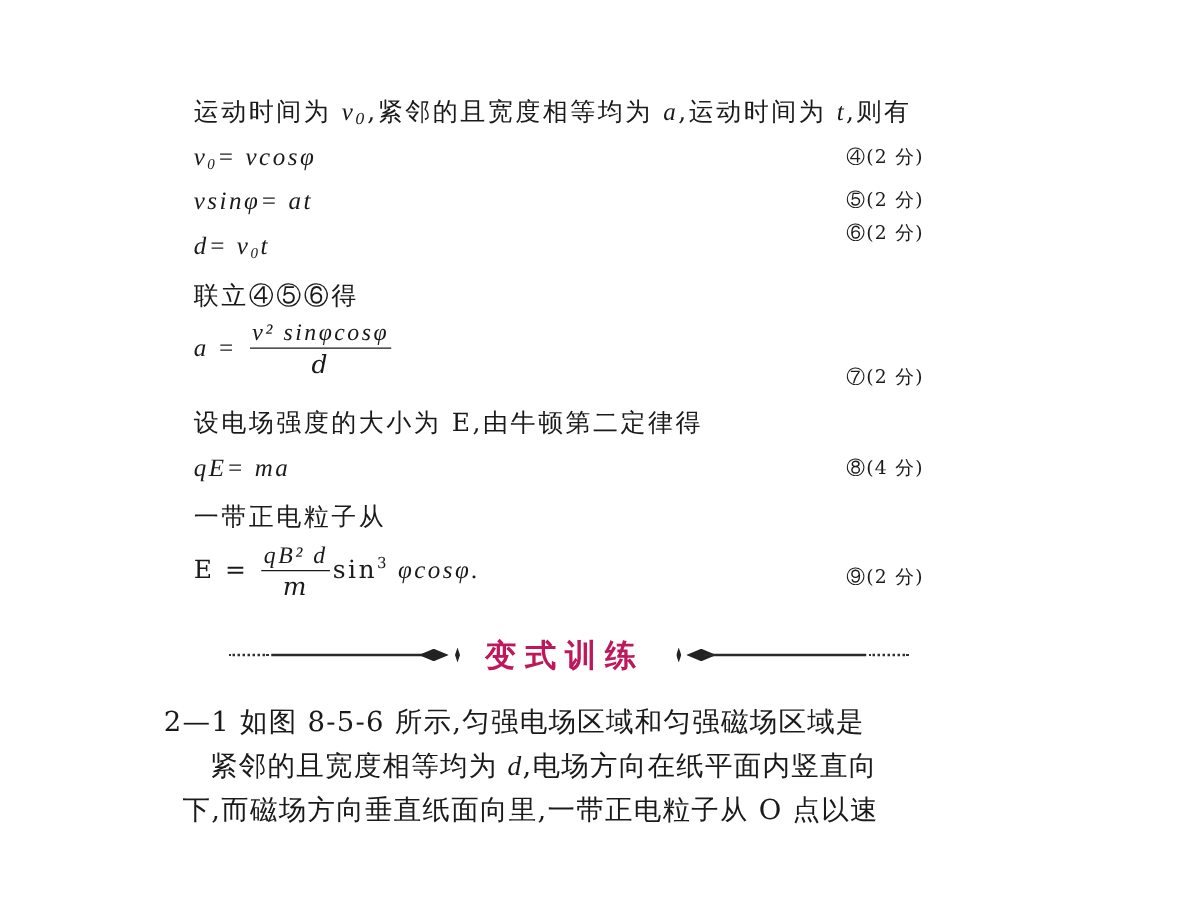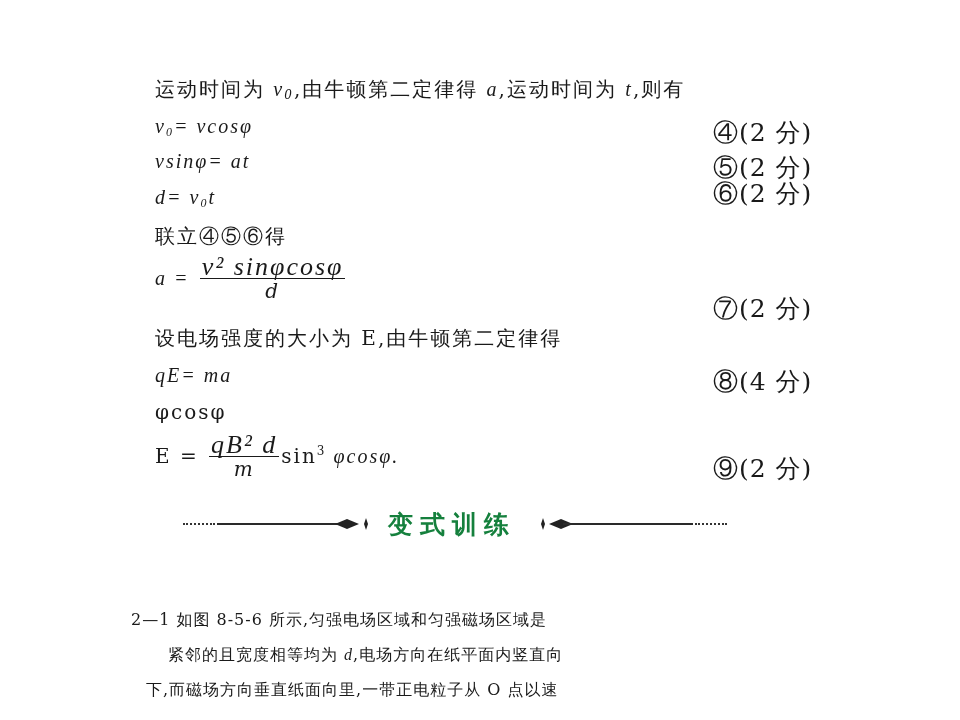--- a/index.html
+++ b/index.html
@@ -1,42 +1,42 @@
 <!DOCTYPE html>
 <html><head>
 <meta charset="utf-8">
 <style>
   html, body { margin: 0; padding: 0; background: #ffffff; }
   body { width: 960px; height: 720px; position: relative; overflow: hidden;
          font-family: "DejaVu Serif", "Liberation Serif", serif; color: #1a1a1a; }
   .line { position: absolute; left: 155px; font-size: 20px; letter-spacing: 2px; white-space: nowrap; }
-  .mark { position: absolute; left: 677px; font-size: 25px; white-space: nowrap; letter-spacing: 1px; margin-left: 36px; }
+  .mark { position: absolute; left: 677px; font-size: 15px; white-space: nowrap; letter-spacing: 1px; }
   .it { font-style: italic; font-family: "Liberation Serif", serif; }
   .sub { font-size: 12px; vertical-align: -3px; font-style: italic; }
   .sup { font-size: 12px; vertical-align: 8px; }
   .frac { display: inline-flex; flex-direction: column; align-items: center; vertical-align: middle; margin: 0 2px; }
-  .frac .num { border-bottom: 1.5px solid #1a1a1a; padding: 0 2px; line-height: 22px; font-size: 26px; font-style: italic; }
+  .frac .num { border-bottom: 1.5px solid #1a1a1a; padding: 0 2px; line-height: 22px; font-size: 19px; font-style: italic; }
   .frac .den { line-height: 24px; font-size: 20px; font-style: italic; }
   .banner { position: absolute; top: 510px; left: 183px; width: 545px; height: 30px; }
   .dots { position: absolute; top: 13px; width: 32px; border-top: 2px dotted #333; }
   .rule { position: absolute; top: 13px; height: 2px; background: #2a2a2a; }
   .diamond { position: absolute; top: 9px; width: 24px; height: 10px; background: #222;
              clip-path: polygon(0 50%, 50% 0, 100% 50%, 50% 100%); }
   .dot { position: absolute; top: 8px; width: 4px; height: 12px; background: #222;
          clip-path: polygon(50% 0, 100% 50%, 50% 100%, 0 50%); }
   .banner-title { position: absolute; left: 205px; top: -2px; font-family: "DejaVu Sans", sans-serif;
-                  font-weight: bold; font-size: 25px; letter-spacing: 7px; color: #15803d; }
-  .prob { position: absolute; font-size: 16px; white-space: nowrap; letter-spacing: 1px; margin-top: 47px; }
+                  font-weight: bold; font-size: 25px; letter-spacing: 7px; color: #be185d; }
+  .prob { position: absolute; font-size: 22px; white-space: nowrap; letter-spacing: 1px; }
 </style>
 </head>
 <body>
 
 <div>
   <div class="line" style="top:76px">
-    <span>运动时间为 </span><span class="it">v</span><span class="sub">0</span><span>,由牛顿第二定律得 </span><span class="it">a</span><span>,运动时间为 </span><span class="it">t</span><span>,则有</span>
+    <span>运动时间为 </span><span class="it">v</span><span class="sub">0</span><span>,紧邻的且宽度相等均为 </span><span class="it">a</span><span>,运动时间为 </span><span class="it">t</span><span>,则有</span>
   </div>
 
   <div class="line it" style="top:115px">
     <span>v</span><span class="sub">0</span><span>= vcosφ</span>
   </div>
   <div class="mark" style="top:116px">④(2 分)</div>
 
   <div class="line it" style="top:150px">
     <span>vsinφ</span><span>= at</span>
   </div>
@@ -58,21 +58,21 @@
   </div>
   <div class="mark" style="top:292px">⑦(2 分)</div>
 
   <div class="line" style="top:325px">设电场强度的大小为 E,由牛顿第二定律得</div>
 
   <div class="line it" style="top:364px">
     <span>qE</span><span>= ma</span>
   </div>
   <div class="mark" style="top:365px">⑧(4 分)</div>
 
-  <div class="line" style="top:400px">φcosφ</div>
+  <div class="line" style="top:400px">一带正电粒子从</div>
 
   <div class="line" style="top:434px">
     <span>E =</span>
     <span class="frac">
       <span class="num it">qB² d</span>
       <span class="den">m</span>
     </span><span>sin</span><span class="sup">3</span><span class="it"> φcosφ.</span>
   </div>
   <div class="mark" style="top:452px">⑨(2 分)</div>
 </div>

